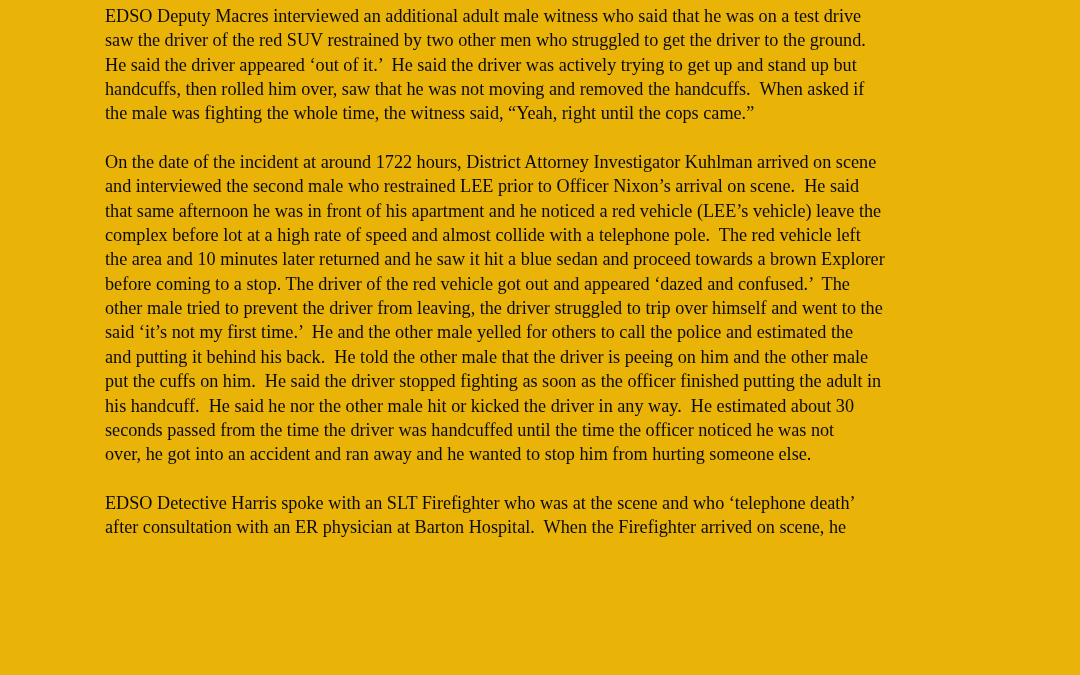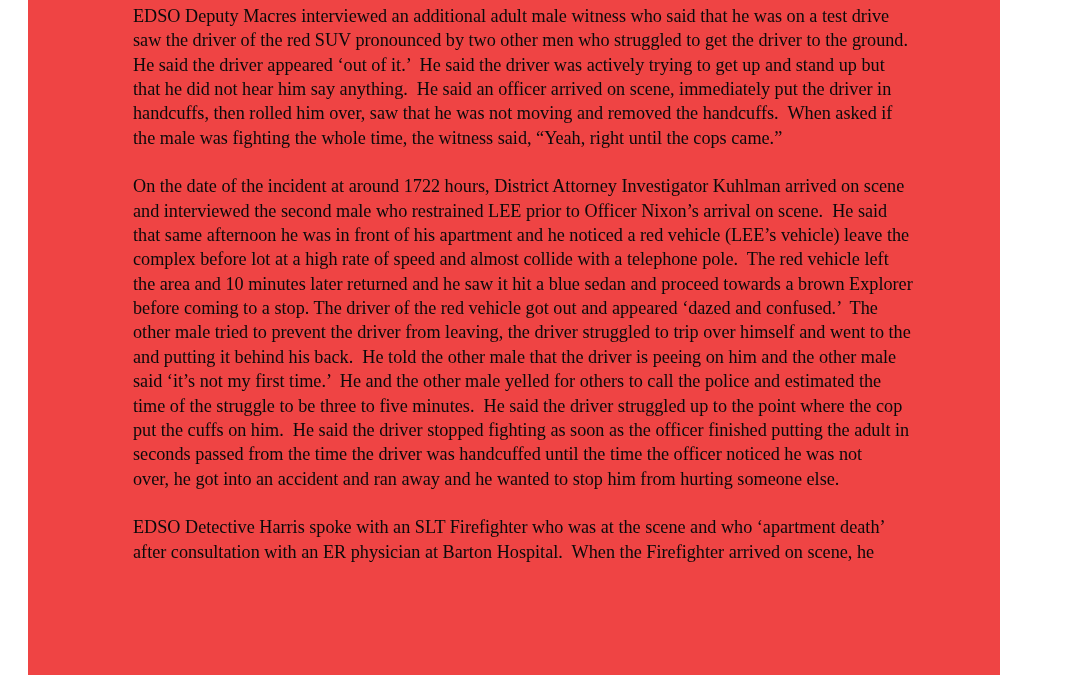--- a/index.html
+++ b/index.html
@@ -4,24 +4,23 @@
 <style>
   * { margin: 0; padding: 0; box-sizing: border-box; }
   html, body {
     width: 1080px;
     height: 675px;
     background: #ffffff;
     overflow: hidden;
   }
   .page {
     position: relative;
-    width: 972px;
+    width: 1080px;
     height: 675px;
-    background: #ef4444;
-    margin-left: 28px;
+    background: #eab308;
   }
   .text-block {
     position: absolute;
     left: 105px;
     top: 4px;
     width: 940px;
     font-family: "Liberation Serif", "DejaVu Serif", serif;
     font-size: 18.2px;
     line-height: 24.35px;
     color: #0a0a0a;
@@ -34,39 +33,38 @@
     white-space: pre;
   }
 </style>
 </head>
 <body>
 
 <div class="page">
   <div class="text-block">
       <div class="paragraph">
         <div class="line">EDSO Deputy Macres interviewed an additional adult male witness who said that he was on a test drive</div>
-        <div class="line">saw the driver of the red SUV pronounced by two other men who struggled to get the driver to the ground.</div>
+        <div class="line">saw the driver of the red SUV restrained by two other men who struggled to get the driver to the ground.</div>
         <div class="line">He said the driver appeared ‘out of it.’  He said the driver was actively trying to get up and stand up but</div>
-        <div class="line">that he did not hear him say anything.  He said an officer arrived on scene, immediately put the driver in</div>
         <div class="line">handcuffs, then rolled him over, saw that he was not moving and removed the handcuffs.  When asked if</div>
         <div class="line">the male was fighting the whole time, the witness said, “Yeah, right until the cops came.”</div>
       </div>
       <div class="paragraph">
         <div class="line">On the date of the incident at around 1722 hours, District Attorney Investigator Kuhlman arrived on scene</div>
         <div class="line">and interviewed the second male who restrained LEE prior to Officer Nixon’s arrival on scene.  He said</div>
         <div class="line">that same afternoon he was in front of his apartment and he noticed a red vehicle (LEE’s vehicle) leave the</div>
         <div class="line">complex before lot at a high rate of speed and almost collide with a telephone pole.  The red vehicle left</div>
         <div class="line">the area and 10 minutes later returned and he saw it hit a blue sedan and proceed towards a brown Explorer</div>
         <div class="line">before coming to a stop. The driver of the red vehicle got out and appeared ‘dazed and confused.’  The</div>
         <div class="line">other male tried to prevent the driver from leaving, the driver struggled to trip over himself and went to the</div>
+        <div class="line">said ‘it’s not my first time.’  He and the other male yelled for others to call the police and estimated the</div>
         <div class="line">and putting it behind his back.  He told the other male that the driver is peeing on him and the other male</div>
-        <div class="line">said ‘it’s not my first time.’  He and the other male yelled for others to call the police and estimated the</div>
-        <div class="line">time of the struggle to be three to five minutes.  He said the driver struggled up to the point where the cop</div>
         <div class="line">put the cuffs on him.  He said the driver stopped fighting as soon as the officer finished putting the adult in</div>
+        <div class="line">his handcuff.  He said he nor the other male hit or kicked the driver in any way.  He estimated about 30</div>
         <div class="line">seconds passed from the time the driver was handcuffed until the time the officer noticed he was not</div>
         <div class="line">over, he got into an accident and ran away and he wanted to stop him from hurting someone else.</div>
       </div>
       <div class="paragraph">
-        <div class="line">EDSO Detective Harris spoke with an SLT Firefighter who was at the scene and who ‘apartment death’</div>
+        <div class="line">EDSO Detective Harris spoke with an SLT Firefighter who was at the scene and who ‘telephone death’</div>
         <div class="line">after consultation with an ER physician at Barton Hospital.  When the Firefighter arrived on scene, he</div>
       </div>
     </div>
 </div>
 
 </body></html>

